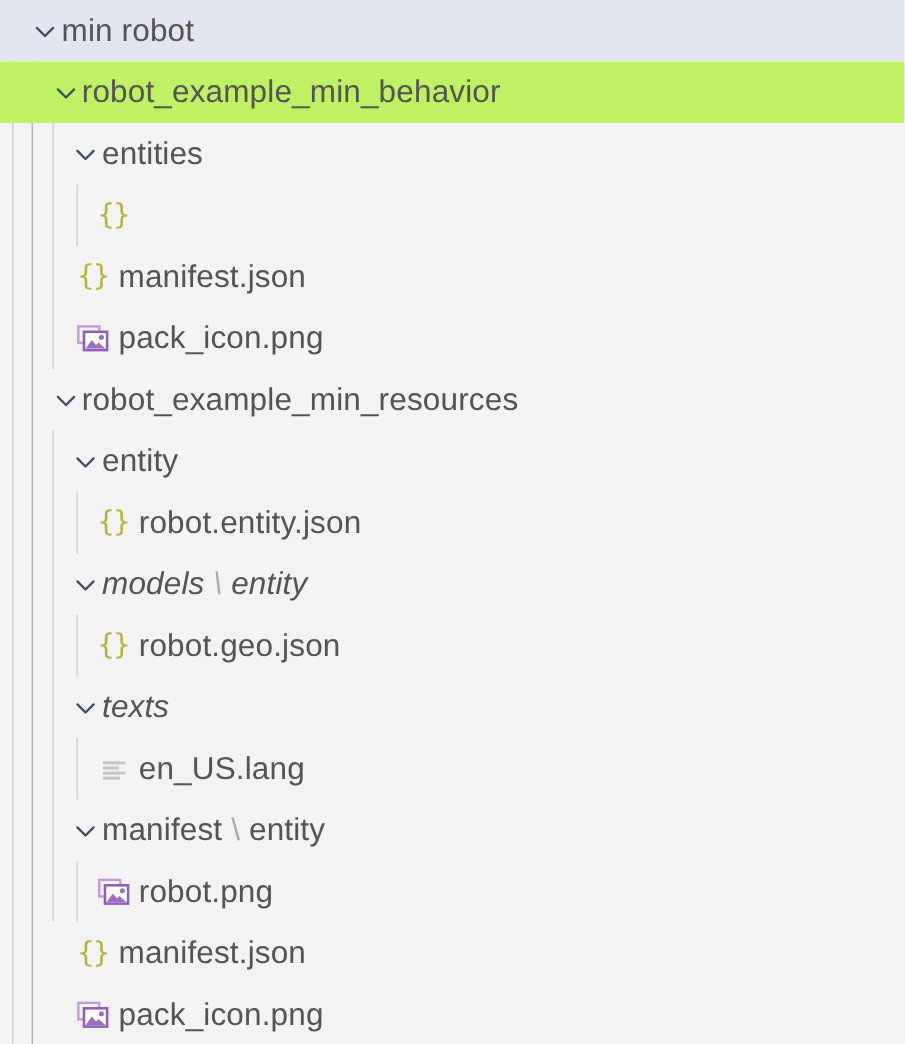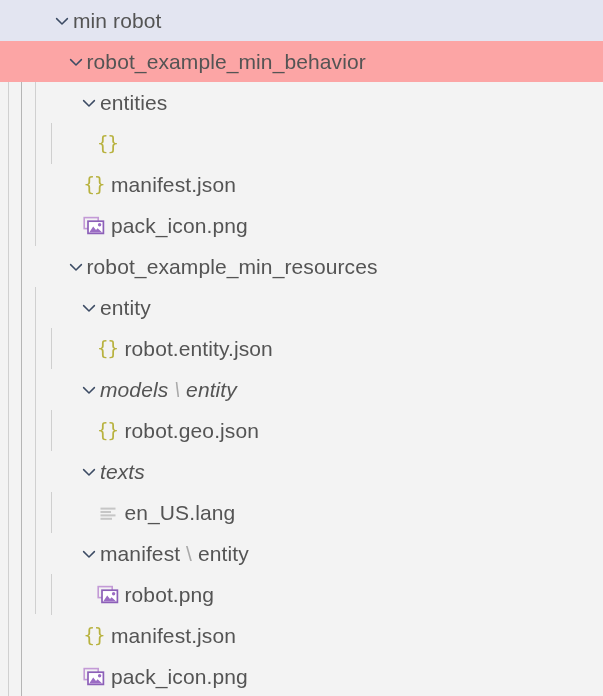--- a/index.html
+++ b/index.html
@@ -35,24 +35,23 @@
   .rail.r3 { left: 51px; background: #cfcfcf; }
 
   
   .row {
     position: relative;
     height: 41px;
     display: flex;
     align-items: center;
     white-space: nowrap;
     box-sizing: border-box;
-    padding-left: 32px;
   }
   .row.sel-primary   { background: #e3e5f1; }
-  .row.sel-secondary { background: #fca5a5; }
+  .row.sel-secondary { background: #bef264; }
 
   .indent { flex: 0 0 auto; height: 1px; }
 
   
   .chev {
     flex: 0 0 auto;
     width: 22px;
     height: 41px;
     display: flex;
     align-items: center;

